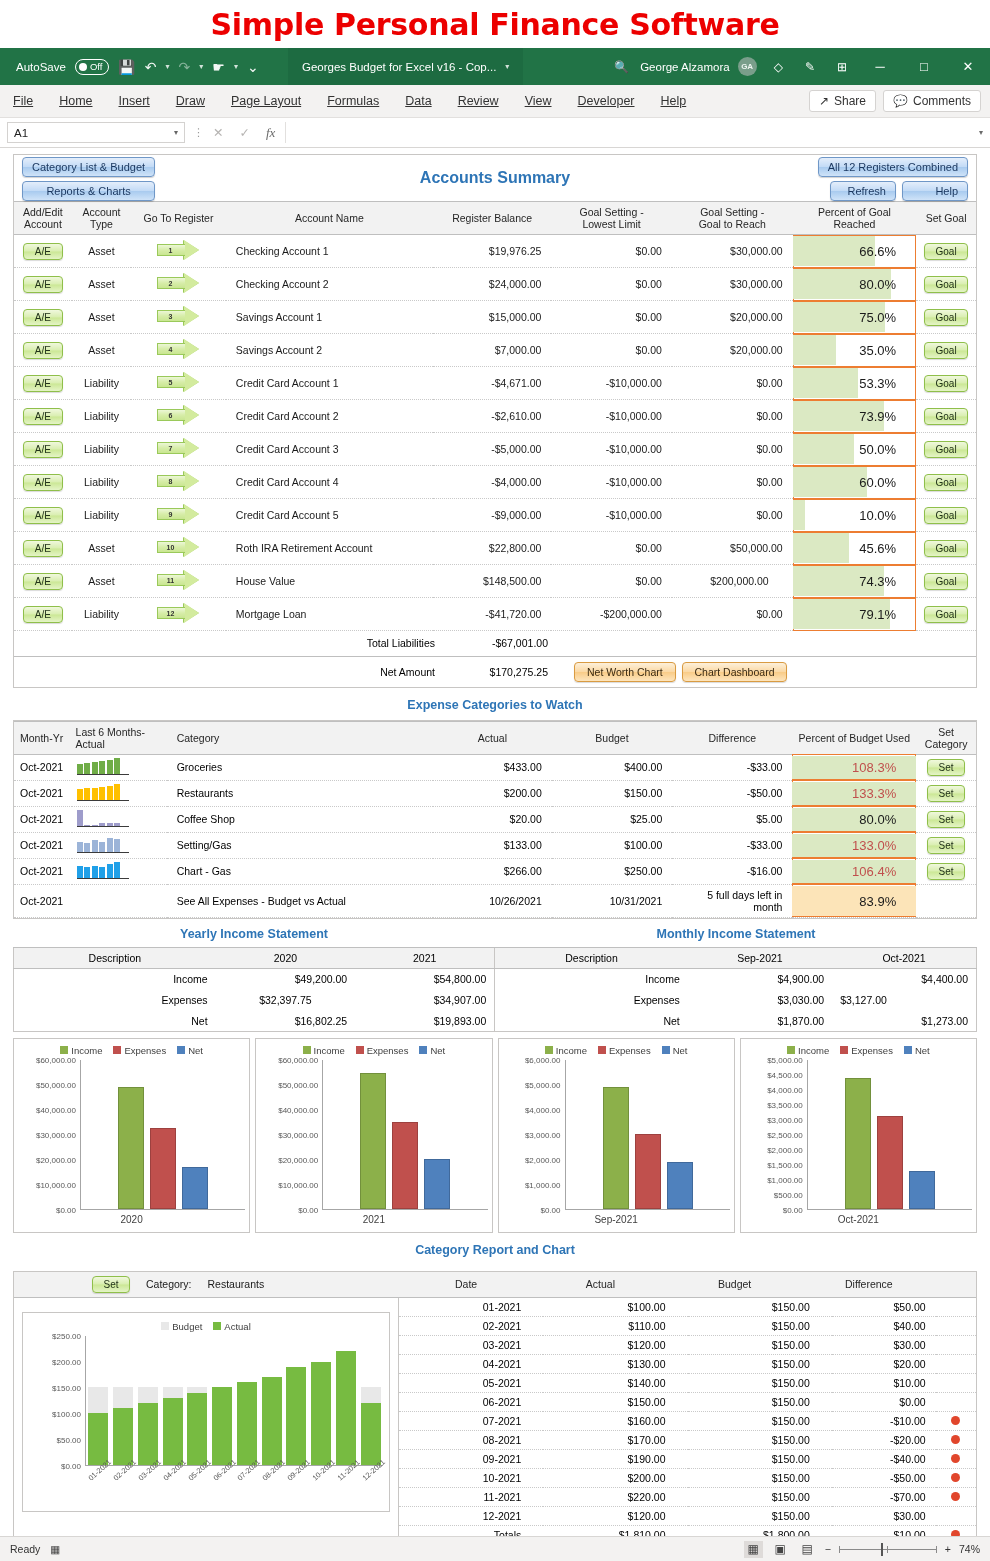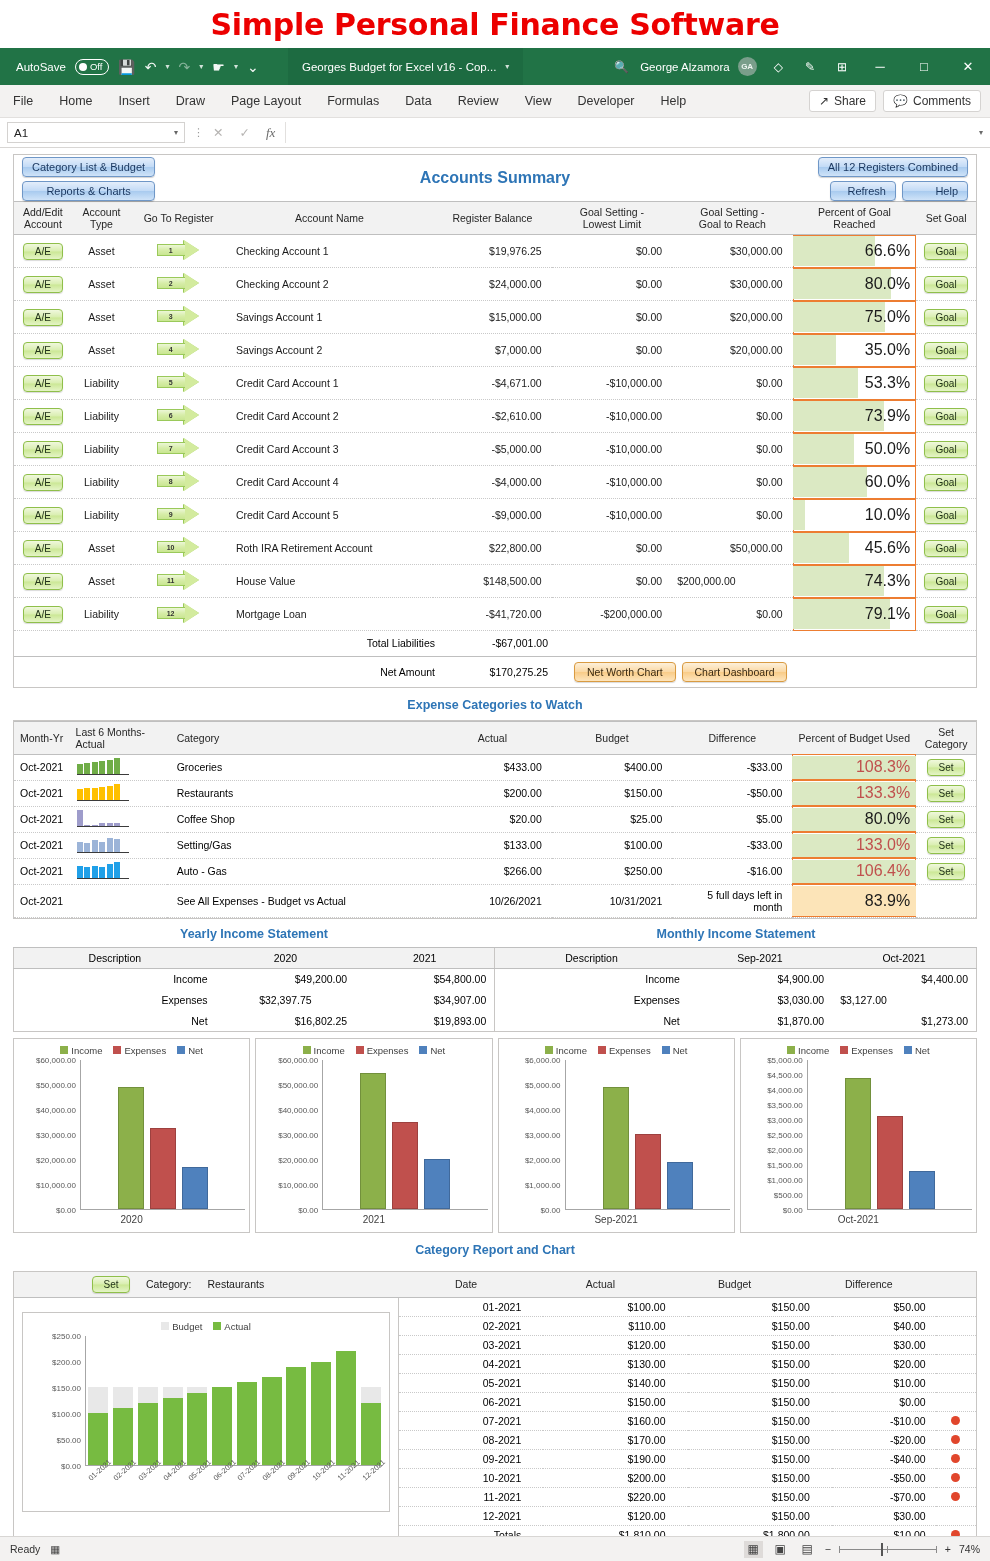--- a/index.html
+++ b/index.html
@@ -62,21 +62,21 @@
   }
   .winbtn { width:44px; height:37px; display:flex; align-items:center; justify-content:center; font-size:13px;}
 
   
   .ribbon {
     height: 33px; background:#f3f2f1; display:flex; align-items:center;
     border-bottom:1px solid #e2e0de; position:relative;
   }
   .ribbon-tab {
     padding: 0 13px; height:33px; display:flex; align-items:center;
-    font-size:12.5px; color:#333333;
+    font-size:12.5px; color:#333333;text-decoration:underline;
   }
   .ribbon-right { position:absolute; right:9px; display:flex; gap:7px; }
   .ribbon-btn {
     display:flex; align-items:center; gap:5px;
     border:1px solid #d5d3d1; background:#ffffff;
     border-radius:3px; padding:3px 9px; font-size:12px; color:#333;
   }
 
   
   .formulabar {
@@ -158,22 +158,22 @@
   }
   .arrow-num {
     position:absolute; left:0; top:3px; width:28px; height:12px;
     display:flex; align-items:center; justify-content:center;
     font-size:7px; color:#333; z-index:5; font-weight:bold;
   }
 
   .pct-cell { position:relative; padding:0 !important; height:30px; }
   .pct-bar { position:absolute; left:0; top:1px; bottom:1px; background:#dbe9c3; }
   .pct-val {
-    position:absolute; right:6px; top:50%; transform:translateY(-50%);
-    font-size:16px; color:#1a1a1a; z-index:3;
+    position:absolute; right:20px; top:50%; transform:translateY(-50%);
+    font-size:13px; color:#1a1a1a; z-index:3;
   }
   .pct-box-border { outline:1px solid #ed7d31; outline-offset:-1px; }
 
   .totals-row td { font-size:10.5px; padding:5px 5px; height:25px; }
   .btn-orange {
     display:inline-block;
     background: linear-gradient(180deg,#fdf0da 0%, #fbd9a5 48%, #f9cc88 52%, #fde5bd 100%);
     border:1px solid #d99b42; border-radius:4px;
     font-size:10.5px; color:#3a2a12; padding:3px 12px;
     box-shadow: 0 1px 1px rgba(0,0,0,.15);
@@ -513,21 +513,21 @@
             </td>
             <td style="text-align:center"><span class="goal-btn">Goal</span></td>
           </tr>
           <tr class="acct-row">
             <td style="text-align:center"><span class="ae-btn">A/E</span></td>
             <td style="text-align:center">Asset</td>
             <td style="text-align:center"><span class="arrow-wrap"><span class="arrow-head-b"></span><span class="arrow-head"></span><span class="arrow-body"></span><span class="arrow-num">11</span></span></td>
             <td style="text-align:left;padding-left:10px">House Value</td>
             <td style="text-align:right;padding-right:10px">$148,500.00</td>
             <td style="text-align:right;padding-right:10px">$0.00</td>
-            <td style="text-align:left;padding-right:10px">$200,000.00</td>
+            <td style="text-align:right;padding-right:24px">$200,000.00</td>
             <td class="pct-cell pct-box-border">
               <span class="pct-bar" style="width:74.3%"></span>
               <span class="pct-val">74.3%</span>
             </td>
             <td style="text-align:center"><span class="goal-btn">Goal</span></td>
           </tr>
           <tr class="acct-row">
             <td style="text-align:center"><span class="ae-btn">A/E</span></td>
             <td style="text-align:center">Liability</td>
             <td style="text-align:center"><span class="arrow-wrap"><span class="arrow-head-b"></span><span class="arrow-head"></span><span class="arrow-body"></span><span class="arrow-num">12</span></span></td>
@@ -671,21 +671,21 @@
             <td>
               <span class="spark">
                 <i style="height:11.84px;background:#20a0e8"></i>
                 <i style="height:11.200000000000001px;background:#20a0e8"></i>
                 <i style="height:12.48px;background:#20a0e8"></i>
                 <i style="height:11.52px;background:#20a0e8"></i>
                 <i style="height:14.4px;background:#20a0e8"></i>
                 <i style="height:16px;background:#20a0e8"></i>
               </span>
             </td>
-            <td style="text-align:left;padding-left:10px">Auto - Gas</td>
+            <td style="text-align:left;padding-left:10px">Chart - Gas</td>
             <td style="text-align:right;padding-right:10px">$266.00</td>
             <td style="text-align:right;padding-right:10px">$250.00</td>
             <td style="text-align:right;padding-right:10px">-$16.00</td>
             <td class="pct-cell pct-box-border" style="height:20px">
               <span class="pct-bar" style="width:100%"></span>
               <span class="pct-val red-pct">106.4%</span>
             </td>
             <td style="text-align:center"><span class="set-btn">Set</span></td>
           </tr>
           <tr class="exp-row">

